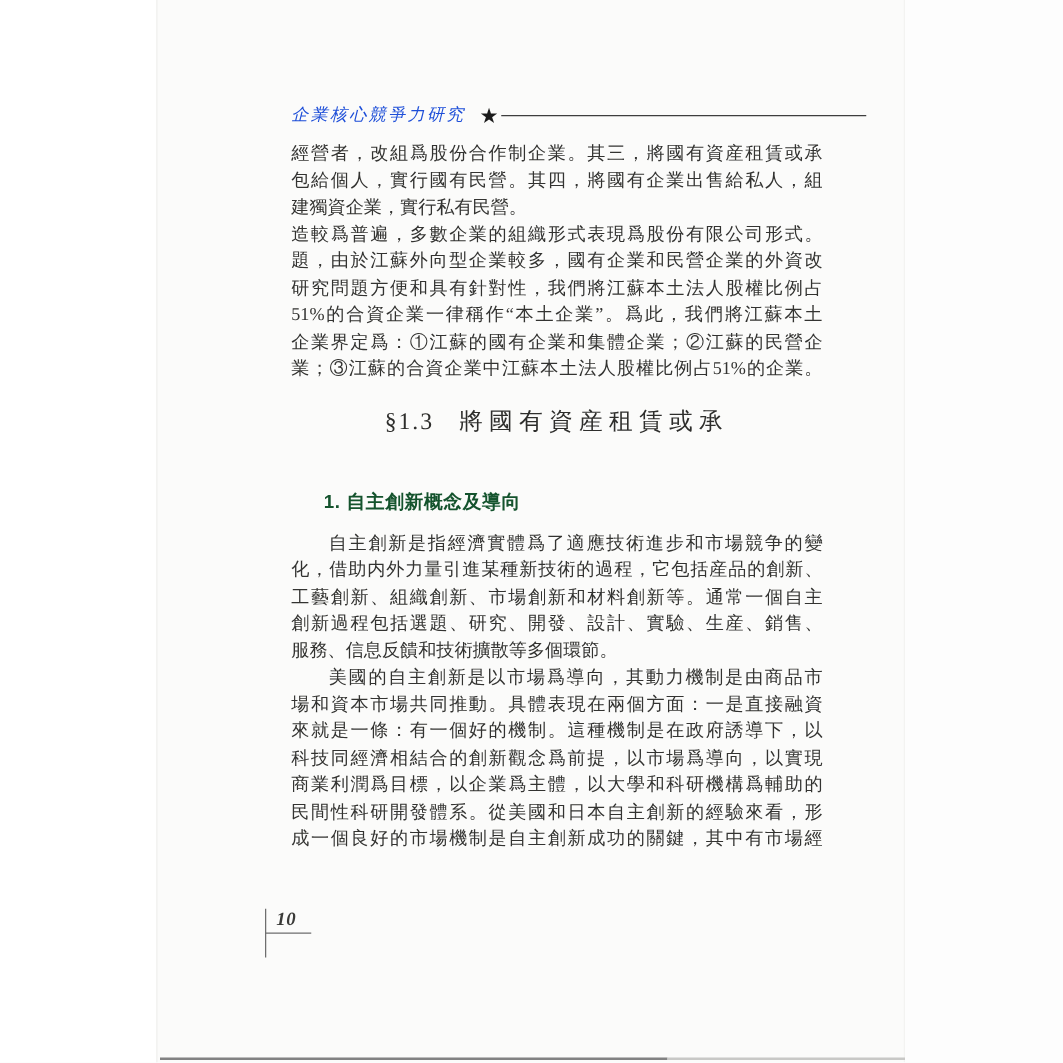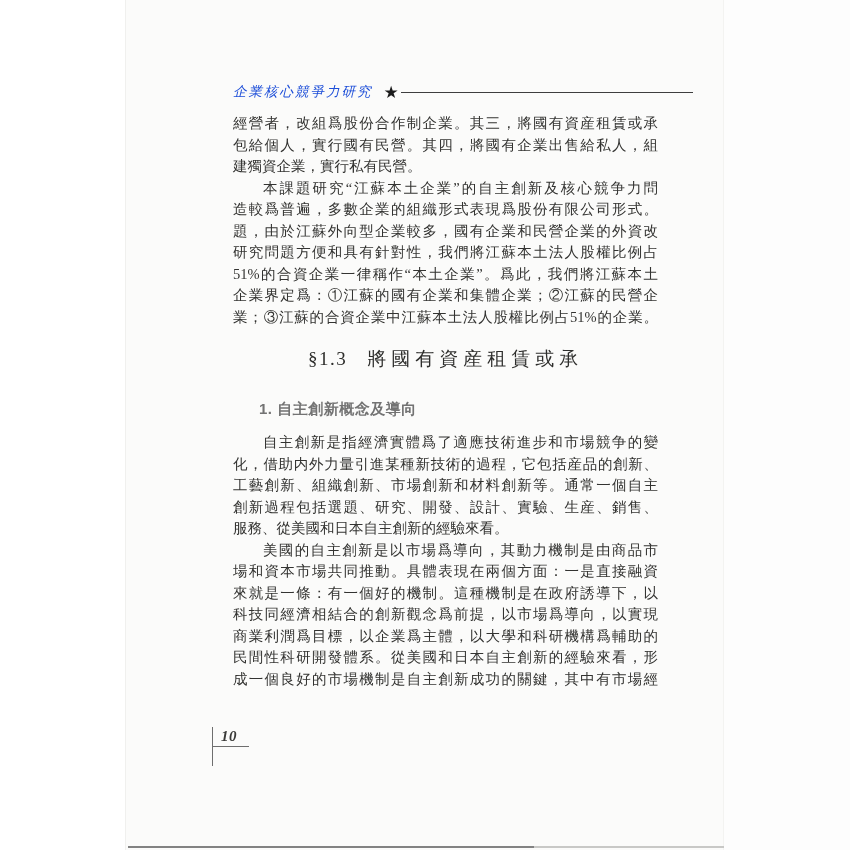--- a/index.html
+++ b/index.html
@@ -54,24 +54,24 @@
   .end  { text-align: left; }
   .indent { padding-left: 30px; }
   .section-heading {
     margin-top: 18px; height: 26px; line-height: 26px;
     text-align: center; font-size: 19px; color: #2e2e2c;
     white-space: nowrap;
   }
   .section-no { letter-spacing: 1.5px; margin-right: 20px; text-align: center; }
   .section-title { letter-spacing: 5px; }
   .subsection-heading {
-    margin-top: 26px; height: 22px; line-height: 22px;
+    margin-top: 40px; height: 22px; line-height: 22px;
     padding-left: 26px;
     font-family: "Liberation Sans", "DejaVu Sans", sans-serif;
-    font-weight: bold; font-size: 15px; color: #737373;
+    font-weight: bold; font-size: 15px; color: #14532d;
     letter-spacing: 0.5px;
   }
   .body-block { margin-top: 12px; }
   .folio {
     position: absolute; left: 212px; top: 727px; width: 60px; height: 45px; padding-left: 24px;
   }
   .folio-vline {
     position: absolute; left: 0; top: 0; width: 1px; height: 39px;
     background: #6e6e6e;
   }
@@ -101,41 +101,40 @@
 
 <div class="text-column">
 
   <div>
     <div class="line fill">經營者，改組爲股份合作制企業。其三，將國有資産租賃或承</div>
     <div class="line fill">包給個人，實行國有民營。其四，將國有企業出售給私人，組</div>
     <div class="line end">建獨資企業，實行私有民營。</div>
   </div>
 
   <div>
-    <div class="line fill indent">本課題研究“江蘇本土企業”的自主創新及核心競争力問</div>
     <div class="line fill">造較爲普遍，多數企業的組織形式表現爲股份有限公司形式。</div>
     <div class="line fill">題，由於江蘇外向型企業較多，國有企業和民營企業的外資改</div>
     <div class="line fill">研究問題方便和具有針對性，我們將江蘇本土法人股權比例占</div>
     <div class="line fill">51%的合資企業一律稱作“本土企業”。爲此，我們將江蘇本土</div>
     <div class="line fill">企業界定爲：①江蘇的國有企業和集體企業；②江蘇的民營企</div>
     <div class="line fill">業；③江蘇的合資企業中江蘇本土法人股權比例占51%的企業。</div>
   </div>
 
   <div class="section-heading">
     <span class="section-no">§1.3</span><span class="section-title">將國有資産租賃或承</span>
   </div>
 
   <div class="subsection-heading">1. 自主創新概念及導向</div>
 
   <div class="body-block">
     <div class="line fill indent">自主創新是指經濟實體爲了適應技術進步和市場競争的變</div>
     <div class="line fill">化，借助内外力量引進某種新技術的過程，它包括産品的創新、</div>
     <div class="line fill">工藝創新、組織創新、市場創新和材料創新等。通常一個自主</div>
     <div class="line fill">創新過程包括選題、研究、開發、設計、實驗、生産、銷售、</div>
-    <div class="line end">服務、從美國和日本自主創新的經驗來看。</div>
+    <div class="line end">服務、信息反饋和技術擴散等多個環節。</div>
   </div>
 
   <div>
     <div class="line fill indent">美國的自主創新是以市場爲導向，其動力機制是由商品市</div>
     <div class="line fill">場和資本市場共同推動。具體表現在兩個方面：一是直接融資</div>
     <div class="line fill">來就是一條：有一個好的機制。這種機制是在政府誘導下，以</div>
     <div class="line fill">科技同經濟相結合的創新觀念爲前提，以市場爲導向，以實現</div>
     <div class="line fill">商業利潤爲目標，以企業爲主體，以大學和科研機構爲輔助的</div>
     <div class="line fill">民間性科研開發體系。從美國和日本自主創新的經驗來看，形</div>
     <div class="line fill">成一個良好的市場機制是自主創新成功的關鍵，其中有市場經</div>

